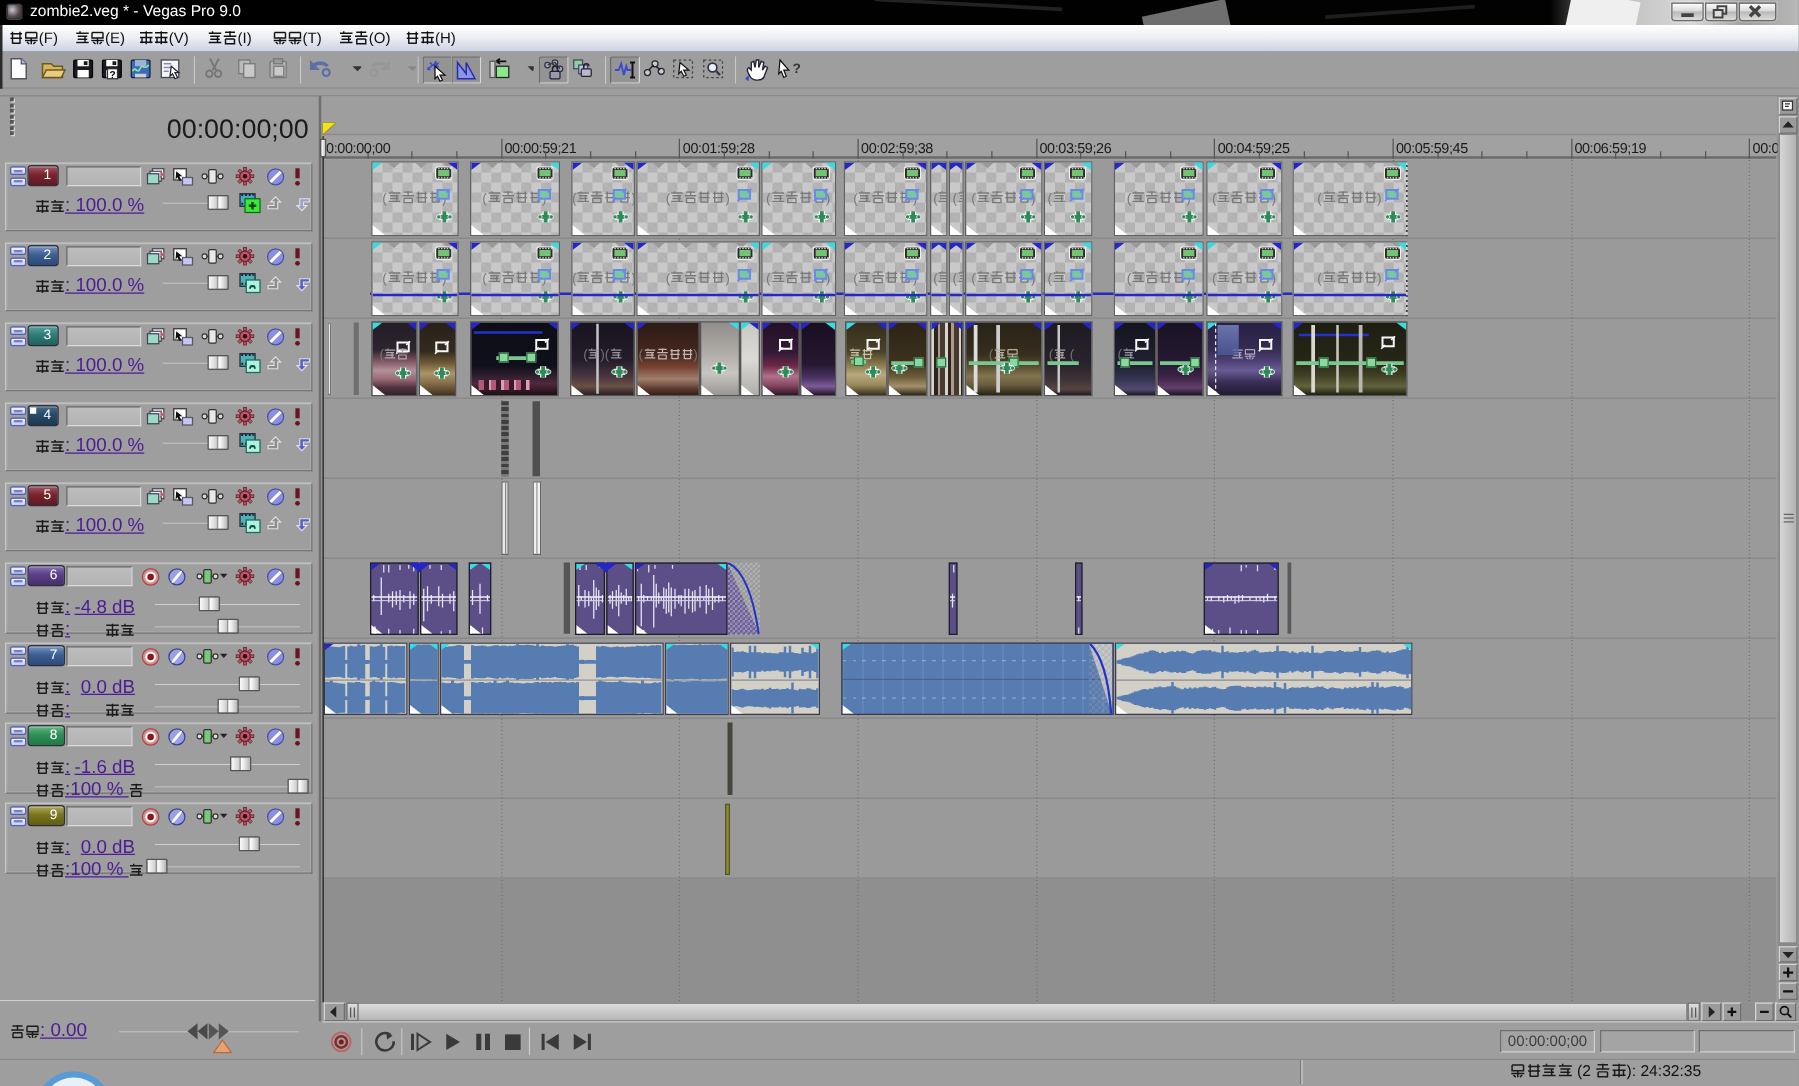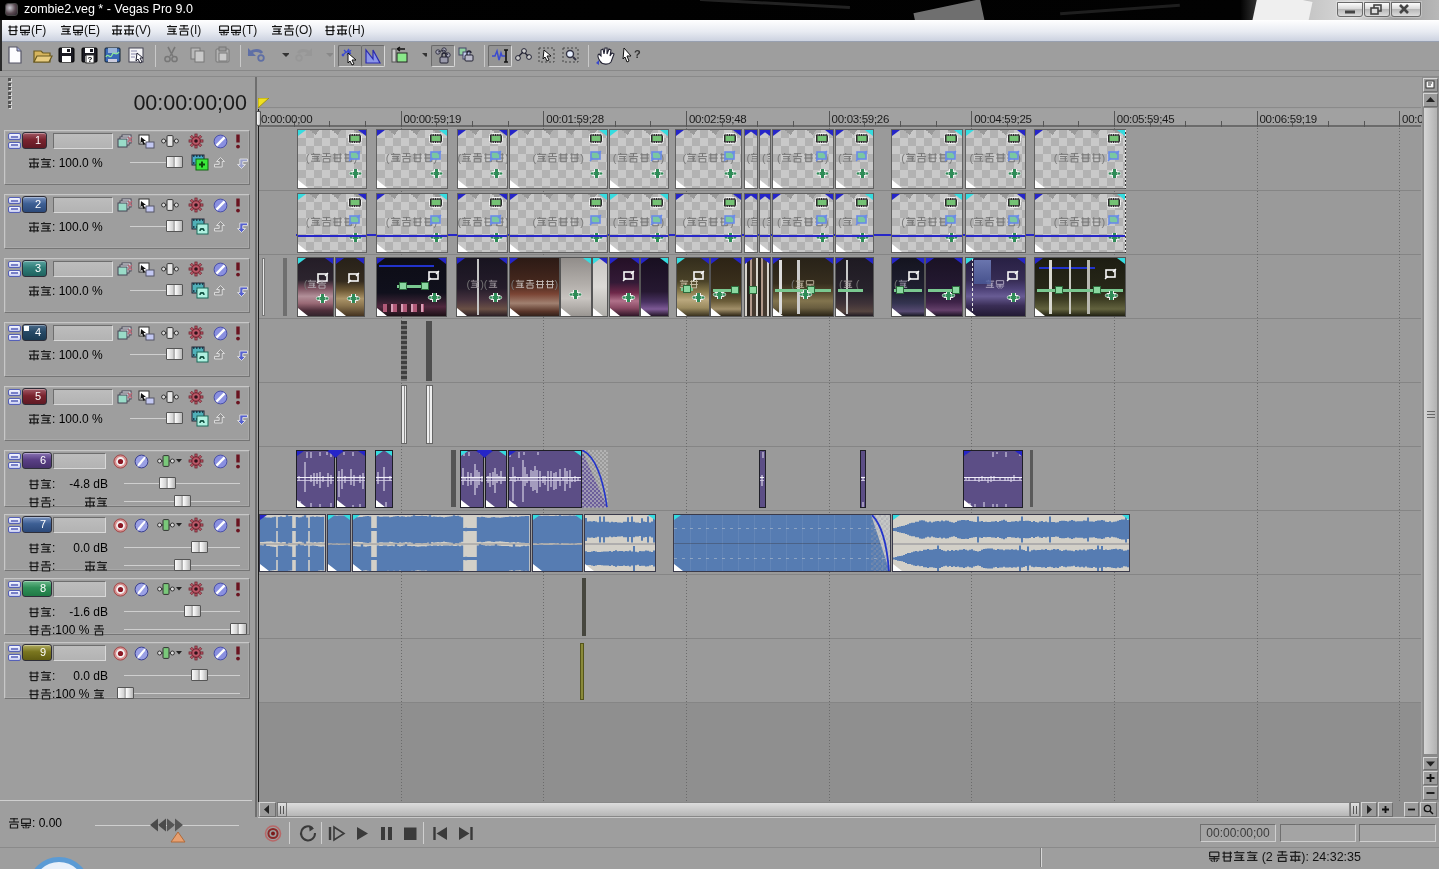--- a/index.html
+++ b/index.html
@@ -6,21 +6,21 @@
 .abs{position:absolute;}
 .tb-sep{position:absolute;top:3px;width:1px;height:22px;background:#7c7c7c;border-right:1px solid #c9c9c9;}
 .tbtn{position:absolute;top:2px;width:25px;height:24px;}
 .pressed{border:1px solid #6a6a6a;border-right-color:#d8d8d8;border-bottom-color:#d8d8d8;background:#949494;border-radius:2px;}
 .hdr{position:absolute;left:4px;width:246px;background:#9e9e9e;border:1px solid #757575;border-top-color:#c7c7c7;border-left-color:#c7c7c7;box-shadow:inset 0 0 0 1px #a8a8a8;}
 .colbtn{position:absolute;left:3px;top:2px;width:14px;height:16px;}
 .colbtn b{position:absolute;left:0;width:13px;height:7px;background:linear-gradient(#f4f6ff,#c8cdf0);border:1px solid #5560b8;border-radius:2px;}
 .colbtn b i{position:absolute;left:2px;top:1.5px;width:7px;height:2px;background:#fff;border:0.5px solid #7880c8;}
 .numbtn{position:absolute;top:1px;height:17px;border:1px solid #2e2e38;border-radius:3px;color:#fff;font-size:11px;text-align:right;line-height:15px;padding-right:5px;box-shadow:inset 0 1px 0 rgba(255,255,255,.35);}
 .namef{position:absolute;left:48px;top:2px;width:60px;height:16px;background:linear-gradient(#bdbdbd,#b3b3b3);border:1px solid #d9d9d9;border-top-color:#6e6e6e;border-left-color:#6e6e6e;}
-.hlabel{position:absolute;font-size:12px;color:#000000;white-space:nowrap;}
+.hlabel{position:absolute;font-size:15px;color:#4c1d95;white-space:nowrap;text-decoration:underline;}
 .sline{position:absolute;height:1px;background:#6b6b6b;border-bottom:1px solid #cfcfcf;}
 .sthumb{position:absolute;width:17px;height:12px;background:linear-gradient(90deg,#fafafa,#d2d2d2 40%,#8f8f8f 48%,#fdfdfd 54%,#e8e8e8 70%,#b5b5b5);border:1px solid #555;border-radius:1px;}
 .lane-sep{position:absolute;left:258px;width:1163px;height:1px;background:#858585;}
 .gridline{position:absolute;top:128px;height:674px;width:1px;background-image:linear-gradient(#6b6b6b 33%,transparent 33%);background-size:1px 3px;}
 .vclip{position:absolute;height:60px;border:1px solid #606060;background-color:#c9c9c9;background-image:linear-gradient(45deg,#b2b2b2 25%,transparent 25%,transparent 75%,#b2b2b2 75%),linear-gradient(45deg,#b2b2b2 25%,transparent 25%,transparent 75%,#b2b2b2 75%);background-size:16px 16px;background-position:0 0,8px 8px;overflow:hidden;}
 .notch{position:absolute;top:0;left:0;right:0;height:5px;background-image:conic-gradient(from 315deg at 50% 100%,#9a9a9a 0 90deg,transparent 90deg);background-size:22px 5px;background-position:6px 0;background-repeat:repeat-x;}
 .ctl{position:absolute;top:0;width:0;height:0;border-top:6px solid #2525c8;border-right:8px solid transparent;}
 .ctr{position:absolute;top:0;width:0;height:0;border-top:6px solid #2525c8;border-left:8px solid transparent;}
 .cy{border-top-color:#35dce0;}
 .cbl{position:absolute;bottom:0;left:0;width:0;height:0;border-bottom:8px solid #fff;border-right:10px solid transparent;}
@@ -1139,31 +1139,31 @@
 <div class="lane-sep" style="top:510px;"></div>
 <div class="lane-sep" style="top:574px;"></div>
 <div class="lane-sep" style="top:638px;"></div>
 <div class="lane-sep" style="top:702px;"></div>
 <div class="abs" style="left:0;top:0;width:0;height:0;">
     <div class="abs" style="left:258.0px;top:111px;width:1px;height:16px;background:#555;"></div>
     <div class="abs" style="left:293.7px;top:121px;width:1px;height:6px;background:#555;"></div>
     <div class="abs" style="left:329.3px;top:121px;width:1px;height:6px;background:#555;"></div>
     <div class="abs" style="left:365.0px;top:121px;width:1px;height:6px;background:#555;"></div>
     <div class="abs" style="left:400.6px;top:111px;width:1px;height:16px;background:#555;"></div>
-    <div class="abs" style="left:403.6px;top:113px;font-size:11.5px;letter-spacing:-0.3px;color:#1a1a1a;white-space:nowrap;">00:00:59;19</div>
+    <div class="abs" style="left:403.6px;top:113px;font-size:11.5px;letter-spacing:-0.3px;color:#1a1a1a;white-space:nowrap;">00:00:59;21</div>
     <div class="abs" style="left:436.3px;top:121px;width:1px;height:6px;background:#555;"></div>
     <div class="abs" style="left:472.0px;top:121px;width:1px;height:6px;background:#555;"></div>
     <div class="abs" style="left:507.6px;top:121px;width:1px;height:6px;background:#555;"></div>
     <div class="abs" style="left:543.3px;top:111px;width:1px;height:16px;background:#555;"></div>
     <div class="abs" style="left:546.3px;top:113px;font-size:11.5px;letter-spacing:-0.3px;color:#1a1a1a;white-space:nowrap;">00:01:59;28</div>
     <div class="abs" style="left:578.9px;top:121px;width:1px;height:6px;background:#555;"></div>
     <div class="abs" style="left:614.6px;top:121px;width:1px;height:6px;background:#555;"></div>
     <div class="abs" style="left:650.3px;top:121px;width:1px;height:6px;background:#555;"></div>
     <div class="abs" style="left:685.9px;top:111px;width:1px;height:16px;background:#555;"></div>
-    <div class="abs" style="left:688.9px;top:113px;font-size:11.5px;letter-spacing:-0.3px;color:#1a1a1a;white-space:nowrap;">00:02:59;48</div>
+    <div class="abs" style="left:688.9px;top:113px;font-size:11.5px;letter-spacing:-0.3px;color:#1a1a1a;white-space:nowrap;">00:02:59;38</div>
     <div class="abs" style="left:721.6px;top:121px;width:1px;height:6px;background:#555;"></div>
     <div class="abs" style="left:757.2px;top:121px;width:1px;height:6px;background:#555;"></div>
     <div class="abs" style="left:792.9px;top:121px;width:1px;height:6px;background:#555;"></div>
     <div class="abs" style="left:828.6px;top:111px;width:1px;height:16px;background:#555;"></div>
     <div class="abs" style="left:831.6px;top:113px;font-size:11.5px;letter-spacing:-0.3px;color:#1a1a1a;white-space:nowrap;">00:03:59;26</div>
     <div class="abs" style="left:864.2px;top:121px;width:1px;height:6px;background:#555;"></div>
     <div class="abs" style="left:899.9px;top:121px;width:1px;height:6px;background:#555;"></div>
     <div class="abs" style="left:935.5px;top:121px;width:1px;height:6px;background:#555;"></div>
     <div class="abs" style="left:971.2px;top:111px;width:1px;height:16px;background:#555;"></div>
     <div class="abs" style="left:974.2px;top:113px;font-size:11.5px;letter-spacing:-0.3px;color:#1a1a1a;white-space:nowrap;">00:04:59;25</div>

